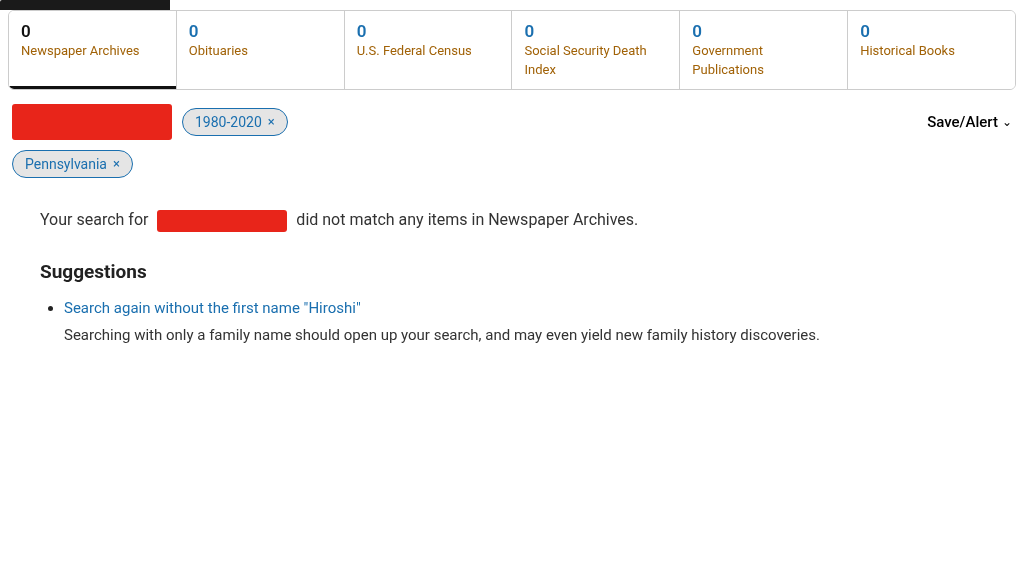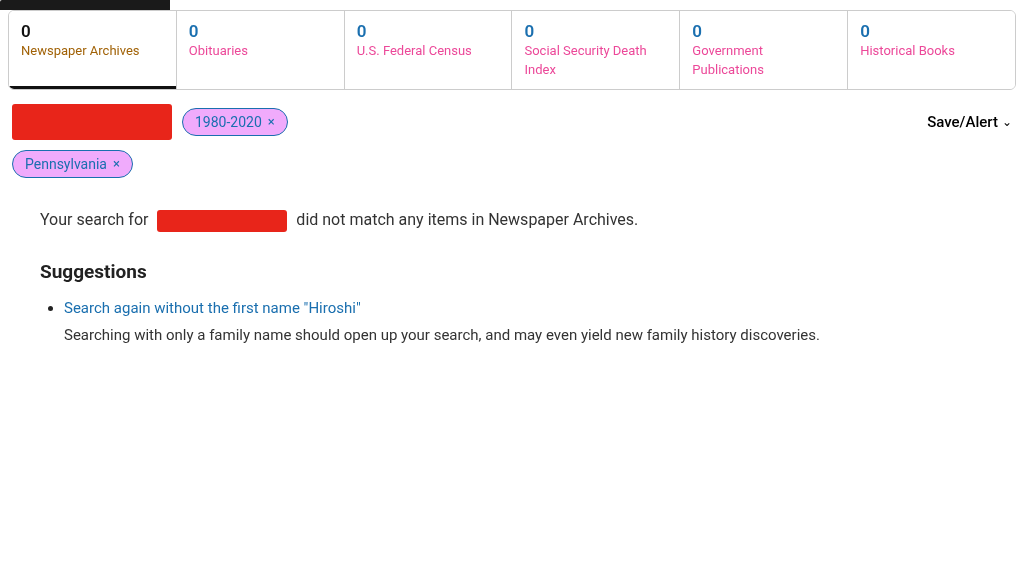--- a/index.html
+++ b/index.html
@@ -41,21 +41,21 @@
       color: #1a6faf;
       display: block;
     }
 
     .category-tab.active .count {
       color: #111;
     }
 
     .category-tab .label {
       font-size: 13px;
-      color: #ec4899;
+      color: #a16207;
       line-height: 1.3;
     }
 
     .category-tab.active .label {
       color: #a16207;
     }
 
     .filters-row {
       display: flex;
       align-items: center;
@@ -73,21 +73,21 @@
 
     .filter-tag {
       display: inline-flex;
       align-items: flex-start;
       border: 1.5px solid #1a6faf;
       border-radius: 20px;
       padding: 5px 12px;
       color: #1a6faf;
       font-size: 14px;
       gap: 6px;
-      background: #f0abfc;
+      background: #e5e5e5;
       cursor: pointer;
     }
 
     .filter-tag .close-x {
       font-size: 13px;
       color: #1a6faf;
     }
 
     .save-alert {
       margin-left: auto;

